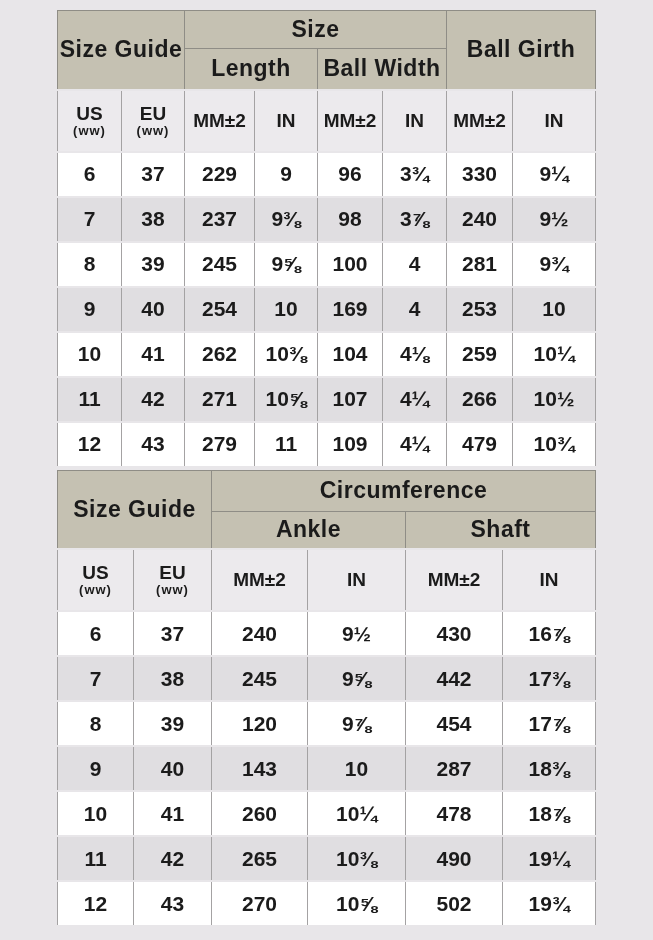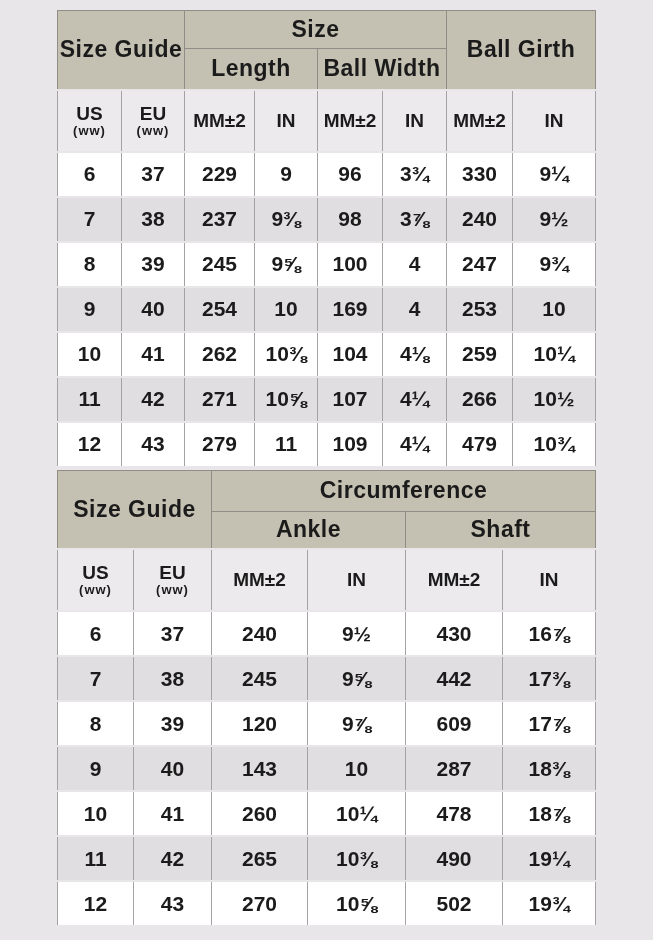--- a/index.html
+++ b/index.html
@@ -134,21 +134,21 @@
             <td>240</td>
             <td>9½</td>
           </tr>
           <tr>
             <td>8</td>
             <td>39</td>
             <td>245</td>
             <td>9⅝</td>
             <td>100</td>
             <td>4</td>
-            <td>247</td>
+            <td>281</td>
             <td>9¾</td>
           </tr>
           <tr>
             <td>9</td>
             <td>40</td>
             <td>254</td>
             <td>10</td>
             <td>169</td>
             <td>4</td>
             <td>253</td>
@@ -229,21 +229,21 @@
             <td>245</td>
             <td>9⅝</td>
             <td>442</td>
             <td>17⅜</td>
           </tr>
           <tr>
             <td>8</td>
             <td>39</td>
             <td>120</td>
             <td>9⅞</td>
-            <td>609</td>
+            <td>454</td>
             <td>17⅞</td>
           </tr>
           <tr>
             <td>9</td>
             <td>40</td>
             <td>143</td>
             <td>10</td>
             <td>287</td>
             <td>18⅜</td>
           </tr>

